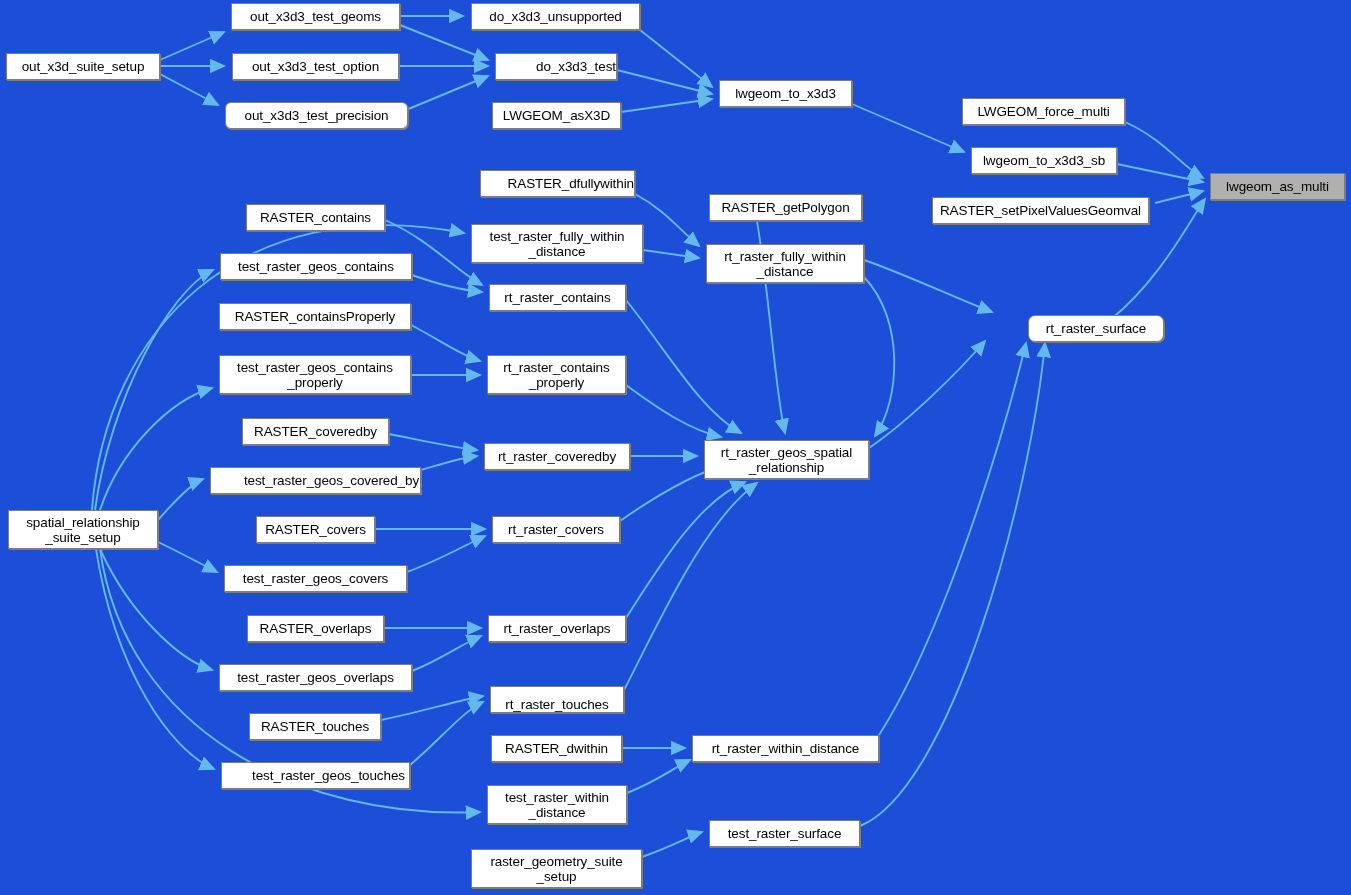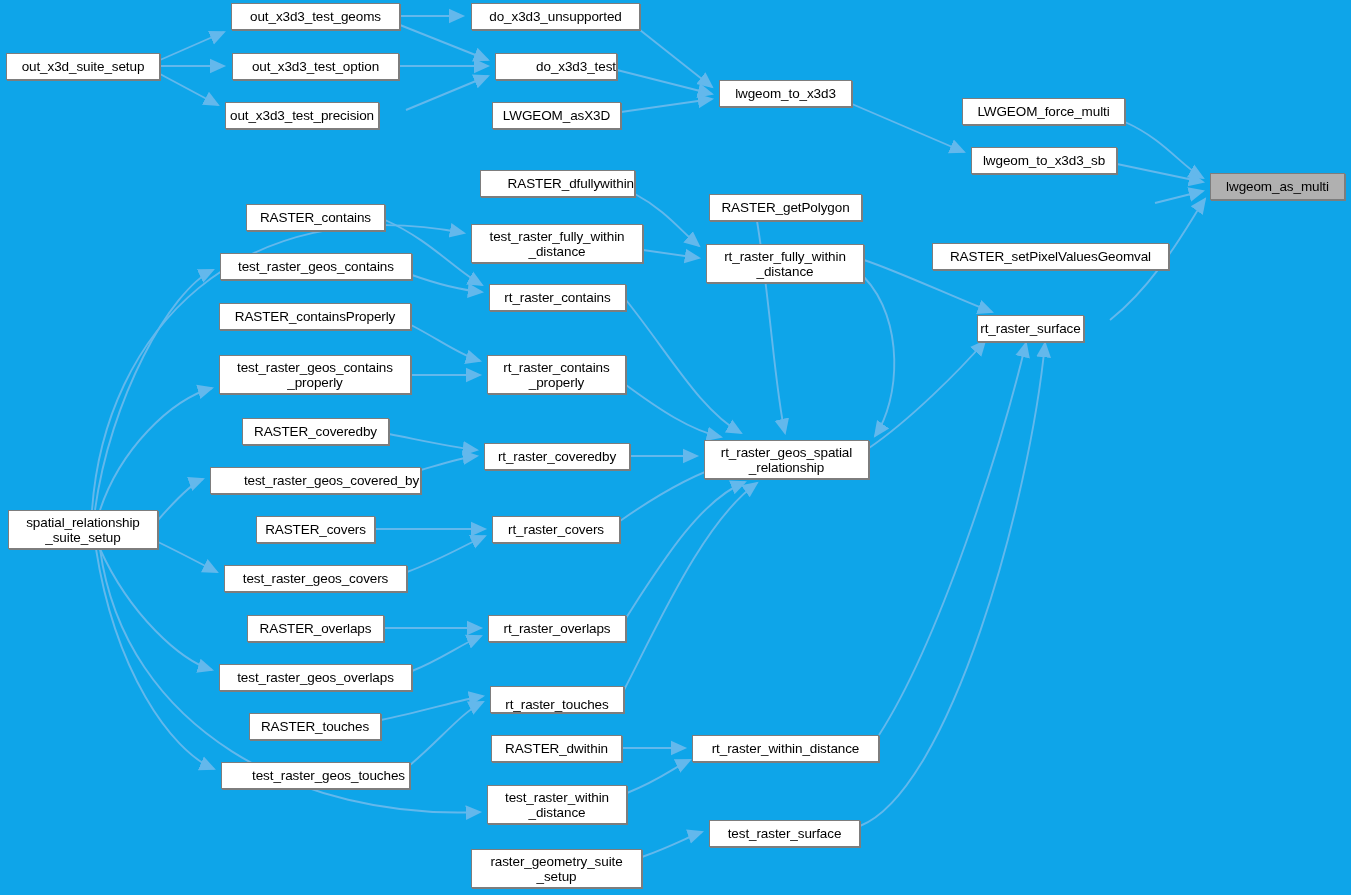--- a/index.html
+++ b/index.html
@@ -1,17 +1,17 @@
 <!DOCTYPE html>
 <html><head>
 <meta charset="utf-8">
 <style>
   html,body{margin:0;padding:0;background:#000;}
   body{font-family:"Liberation Sans", sans-serif;}
-  #stage{position:relative;width:1351px;height:895px;background:#0ea5e9;overflow:hidden;}
+  #stage{position:relative;width:1351px;height:895px;background:#1d4ed8;overflow:hidden;}
   svg.edges{position:absolute;left:0;top:0;width:1351px;height:895px;}
   .node{
     position:absolute;
     box-sizing:border-box;
     background:#fff;
     border:1px solid #7d7d7d;
     box-shadow:1px 1px 0 0 #7d7d7d;
     color:#000;
     font-size:13.5px;
     line-height:15px;
@@ -91,36 +91,36 @@
       </g>
   </svg>
   <div id="node-layer">
       <div class="node" style="left: 231px; top: 3px; width: 169px; height: 27px;"><span>out_x3d3_test_geoms</span></div>
       <div class="node" style="left: 471px; top: 3px; width: 169px; height: 27px;"><span>do_x3d3_unsupported</span></div>
       <div class="node" style="left: 6px; top: 53px; width: 154px; height: 27px;"><span>out_x3d_suite_setup</span></div>
       <div class="node" style="left: 232px; top: 53px; width: 167px; height: 27px;"><span>out_x3d3_test_option</span></div>
       <div class="node" style="left: 495px; top: 53px; width: 122px; height: 27px; padding-left: 40px;"><span>do_x3d3_test</span></div>
       <div class="node" style="left: 719px; top: 80px; width: 133px; height: 27px;"><span>lwgeom_to_x3d3</span></div>
       <div class="node" style="left: 962px; top: 98px; width: 163px; height: 27px;"><span>LWGEOM_force_multi</span></div>
-      <div class="node" style="left: 225px; top: 102px; width: 154px; height: 27px;"><span>out_x3d3_test_precision</span></div>
+      <div class="node" style="left: 225px; top: 102px; width: 183px; height: 27px; border-radius: 6px;"><span>out_x3d3_test_precision</span></div>
       <div class="node" style="left: 492px; top: 102px; width: 129px; height: 27px;"><span>LWGEOM_asX3D</span></div>
       <div class="node" style="left: 971px; top: 147px; width: 146px; height: 27px;"><span>lwgeom_to_x3d3_sb</span></div>
       <div class="node hl" style="left: 1210px; top: 173px; width: 135px; height: 27px;"><span>lwgeom_as_multi</span></div>
       <div class="node" style="left: 480px; top: 170px; width: 155px; height: 27px; justify-content: flex-end;"><span>RASTER_dfullywithin</span></div>
-      <div class="node" style="left: 932px; top: 197px; width: 237px; height: 27px; margin-top: 46px;"><span>RASTER_setPixelValuesGeomval</span></div>
+      <div class="node" style="left: 932px; top: 197px; width: 217px; height: 27px;"><span>RASTER_setPixelValuesGeomval</span></div>
       <div class="node" style="left: 709px; top: 194px; width: 153px; height: 27px;"><span>RASTER_getPolygon</span></div>
       <div class="node" style="left: 246px; top: 204px; width: 139px; height: 27px;"><span>RASTER_contains</span></div>
       <div class="node" style="left: 471px; top: 224px; width: 172px; height: 39px;"><span>test_raster_fully_within
 _distance</span></div>
       <div class="node" style="left: 220px; top: 253px; width: 192px; height: 27px;"><span>test_raster_geos_contains</span></div>
       <div class="node" style="left: 706px; top: 244px; width: 158px; height: 39px;"><span>rt_raster_fully_within
 _distance</span></div>
       <div class="node" style="left: 489px; top: 284px; width: 137px; height: 27px;"><span>rt_raster_contains</span></div>
       <div class="node" style="left: 219px; top: 303px; width: 192px; height: 27px;"><span>RASTER_containsProperly</span></div>
-      <div class="node" style="left: 977px; top: 315px; width: 107px; height: 27px;"><span>rt_raster_surface</span></div>
+      <div class="node" style="left: 1028px; top: 315px; width: 136px; height: 27px; border-radius: 7px;"><span>rt_raster_surface</span></div>
       <div class="node" style="left: 219px; top: 355px; width: 192px; height: 39px;"><span>test_raster_geos_contains
 _properly</span></div>
       <div class="node" style="left: 487px; top: 355px; width: 139px; height: 39px;"><span>rt_raster_contains
 _properly</span></div>
       <div class="node" style="left: 242px; top: 418px; width: 147px; height: 27px;"><span>RASTER_coveredby</span></div>
       <div class="node" style="left: 484px; top: 443px; width: 146px; height: 27px;"><span>rt_raster_coveredby</span></div>
       <div class="node" style="left: 704px; top: 440px; width: 165px; height: 39px;"><span>rt_raster_geos_spatial
 _relationship</span></div>
       <div class="node" style="left: 210px; top: 467px; width: 211px; height: 27px; padding-left: 32px;"><span>test_raster_geos_covered_by</span></div>
       <div class="node" style="left: 8px; top: 510px; width: 150px; height: 39px;"><span>spatial_relationship

